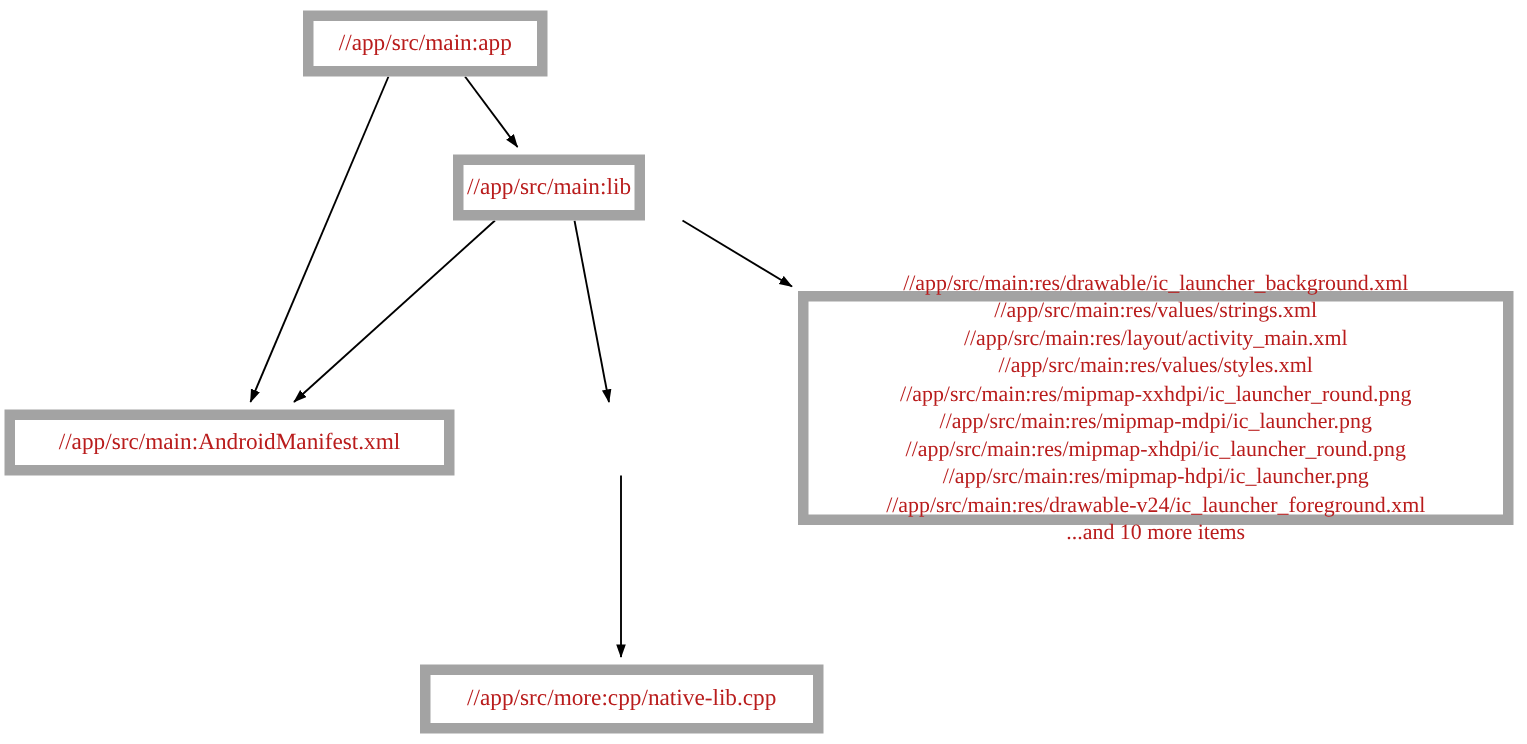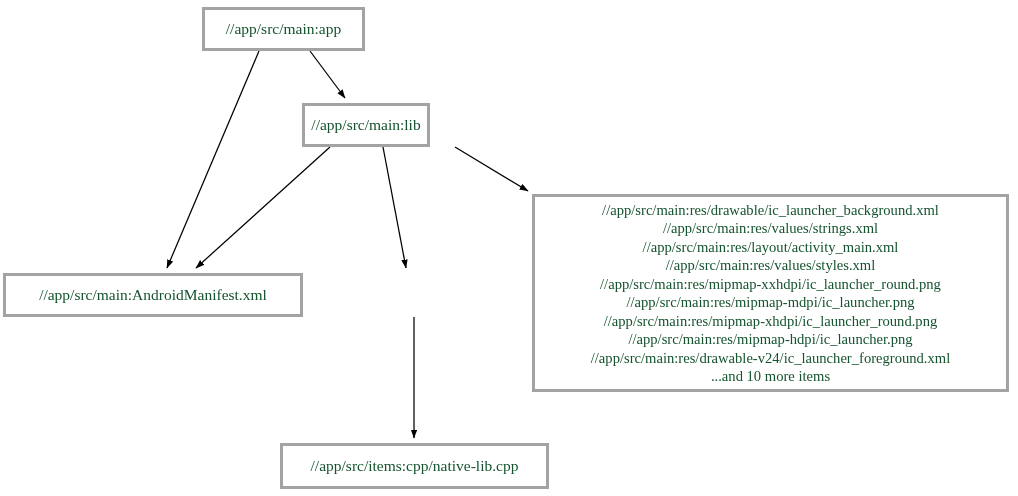--- a/index.html
+++ b/index.html
@@ -21,41 +21,41 @@
     position: absolute;
     left: 0;
     top: 0;
     width: 1018px;
     height: 496px;
     pointer-events: none;
   }
   .node {
     position: absolute;
     box-sizing: border-box;
-    border: 3px solid #a3a3a3;
+    border: 7px solid #a3a3a3;
     background: #ffffff;
     display: flex;
     align-items: center;
     justify-content: center;
     text-align: center;
-    color: #14532d;
+    color: #b91c1c;
     font-size: 15.5px;
     line-height: 18.6px;
     white-space: pre;
   }
   .node-label {
     display: block;
     white-space: pre;
   }
   
   #node-app        { left: 202px; top: 7px;   width: 163px; height: 44px; }
   #node-lib        { left: 302px; top: 103px; width: 128px; height: 44px; }
   #node-manifest   { left: 3px;   top: 273px; width: 300px; height: 44px; }
   #node-jni        { left: 325px; top: 273px; width: 180px; height: 44px; }
-  #node-res        { left: 532px; top: 194px; width: 477px; height: 198px; font-size: 14.6px; line-height: 18.5px; }
+  #node-res        { left: 532px; top: 194px; width: 477px; height: 156px; font-size: 14.6px; line-height: 18.5px; }
   #node-native     { left: 280px; top: 443px; width: 269px; height: 46px; }
 </style>
 </head>
 <body>
 
 <div id="graph">
 
   <svg class="edge-layer" viewBox="0 0 1018 496" width="1018" height="496" xmlns="http://www.w3.org/2000/svg">
     <defs>
       <marker id="arrow" markerWidth="10" markerHeight="10" refX="8.4" refY="3.2" orient="auto" markerUnits="userSpaceOnUse">
@@ -108,16 +108,16 @@
 //app/src/main:res/values/styles.xml
 //app/src/main:res/mipmap-xxhdpi/ic_launcher_round.png
 //app/src/main:res/mipmap-mdpi/ic_launcher.png
 //app/src/main:res/mipmap-xhdpi/ic_launcher_round.png
 //app/src/main:res/mipmap-hdpi/ic_launcher.png
 //app/src/main:res/drawable-v24/ic_launcher_foreground.xml
 ...and 10 more items</span>
   </div>
 
   <div class="node" id="node-native">
-    <span class="node-label">//app/src/items:cpp/native-lib.cpp</span>
+    <span class="node-label">//app/src/more:cpp/native-lib.cpp</span>
   </div>
 
 </div>
 
 </body></html>

